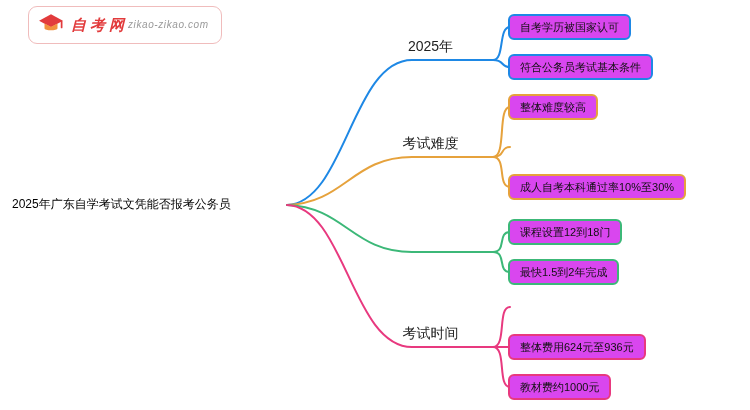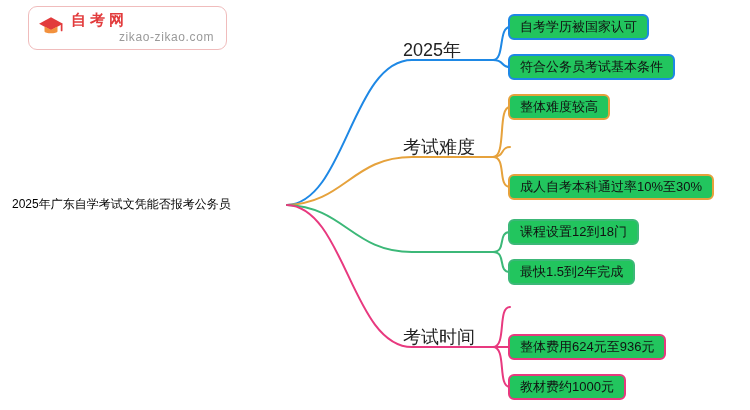--- a/index.html
+++ b/index.html
@@ -13,36 +13,36 @@
   svg.links path{fill:none;stroke-width:2;stroke-linecap:round;}
   .s0{stroke:#1e88e5}.s1{stroke:#e6a23c}.s2{stroke:#3cb878}.s3{stroke:#e8397f}
 
   .logo{
     position:absolute;left:28px;top:6px;z-index:2;
     display:flex;align-items:center;gap:7px;
     border:1px solid #f0bcbc;border-radius:9px;
     padding:5px 12px 5px 9px;background:#fff;
   }
   .logo-icon{width:26px;height:26px;display:block;}
-  .logo-text{display:flex;flex-direction:column;line-height:1.1;}
+  .logo-text{display:flex;flex-direction:row;line-height:1.1;font-style:italic;}
   .logo-title{color:#e23b3c;font-size:15px;font-weight:bold;letter-spacing:4px;}
-  .logo-url{color:#9a9a9a;font-size:12px;letter-spacing:0.6px;margin-top:2px;margin-left:48px;}
+  .logo-url{color:#9a9a9a;font-size:10px;letter-spacing:0.6px;margin-top:2px;}
 
   .root-label{
     position:absolute;left:12px;top:196px;z-index:1;
     font-size:12px;color:#000;white-space:nowrap;
   }
   .branch-label{
-    position:absolute;left:403px;width:81px;z-index:1;
-    text-align:left;font-size:18px;color:#222;white-space:nowrap;
+    position:absolute;left:390px;width:81px;z-index:1;
+    text-align:center;font-size:14px;color:#222;white-space:nowrap;
   }
   .leaf{
     position:absolute;left:508px;z-index:1;
-    background:#22c55e;border:2px solid #888;border-radius:6px;
-    padding:2px 10px;font-size:13px;line-height:18px;color:#111;
+    background:#d946ef;border:2px solid #888;border-radius:6px;
+    padding:2px 10px;font-size:11px;line-height:18px;color:#111;
     white-space:nowrap;
   }
   .b0{border-color:#1e88e5}.b1{border-color:#e6a23c}
   .b2{border-color:#3cb878}.b3{border-color:#e8397f}
 </style>
 </head>
 <body>
 
 <div class="stage">
 

